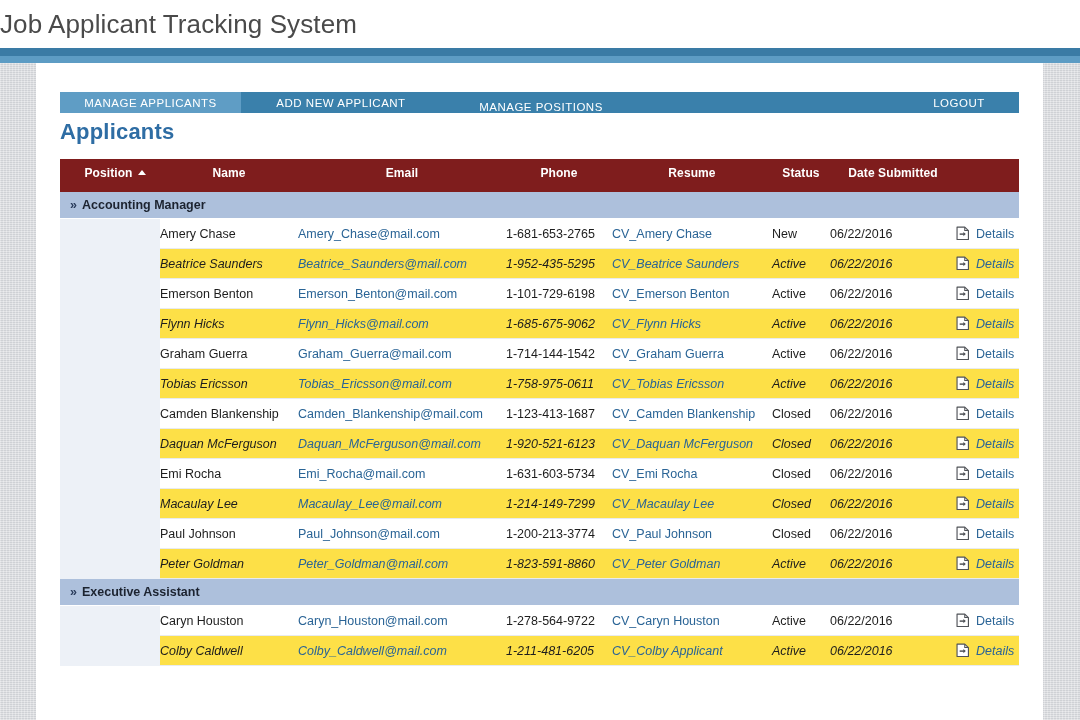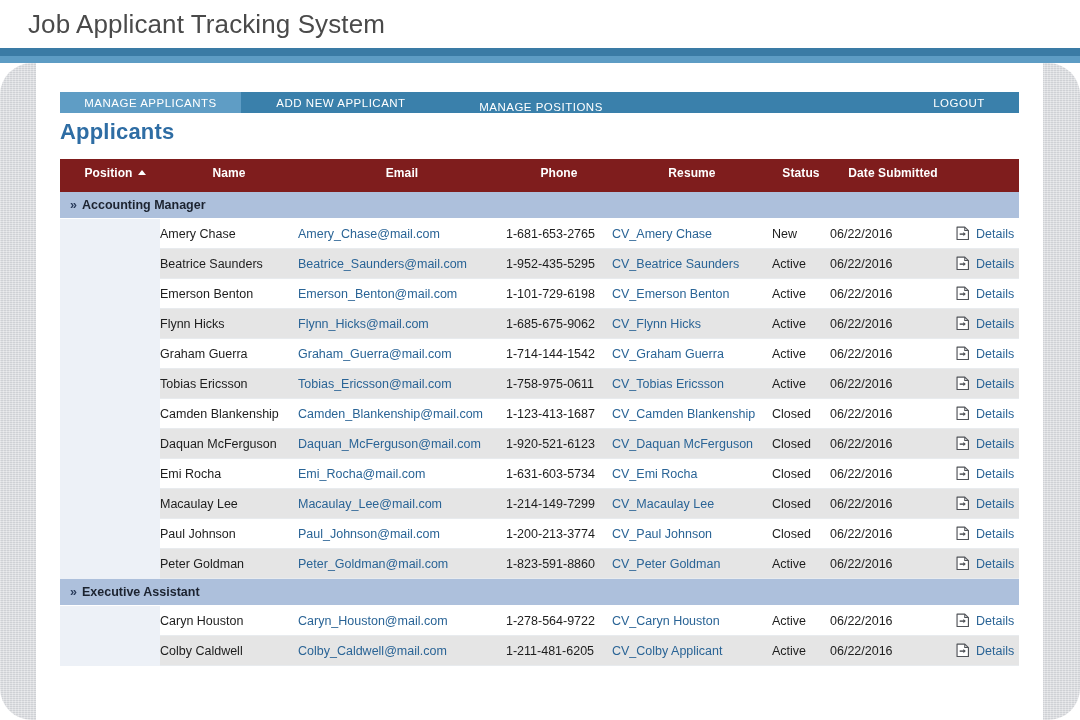--- a/index.html
+++ b/index.html
@@ -18,21 +18,20 @@
     height: 720px;
     background: #ffffff;
   }
 
   
   .app-header {
     height: 48px;
     background: #ffffff;
     display: flex;
     align-items: center;
-    padding-left: 28px;
     box-sizing: border-box;
   }
   .app-title {
     font-size: 26px;
     color: #4a4a4a;
     font-weight: normal;
     letter-spacing: 0.1px;
     white-space: nowrap;
   }
 
@@ -47,21 +46,20 @@
   }
 
   
   .page-body {
     position: relative;
     height: 657px;
     background: #d8dade;
     background-image:
       repeating-linear-gradient(0deg, rgba(255,255,255,0.32) 0px, rgba(255,255,255,0.32) 1px, rgba(0,0,0,0.02) 1px, rgba(0,0,0,0.02) 2px),
       repeating-linear-gradient(90deg, rgba(255,255,255,0.22) 0px, rgba(255,255,255,0.22) 1px, rgba(0,0,0,0.025) 1px, rgba(0,0,0,0.025) 3px);
-    border-radius: 32px;
   }
 
   
   .content-sheet {
     position: absolute;
     left: 36px;
     top: 0;
     width: 1007px;
     height: 657px;
     background: #ffffff;
@@ -198,21 +196,21 @@
   
   tr.data-row td {
     padding: 7px 0;
     border-bottom: 1px solid #e8ebee;
     color: #1d1d1d;
     vertical-align: middle;
     height: 14px;
   }
   tr.data-row td.cell-position { background: #edf1f7; border-bottom: none; }
   tr.data-row.odd  td:not(.cell-position) { background: #ffffff; }
-  tr.data-row.even td:not(.cell-position) { background: #e5e5e5; }
+  tr.data-row.even td:not(.cell-position) { background: #fde047; font-style: italic; }
 
   td.cell-name   { padding-left: 2px; }
   td.cell-email a,
   td.cell-resume a {
     color: #2a6496;
     text-decoration: none;
     cursor: pointer;
   }
   td.cell-status, td.cell-date { color: #1d1d1d; }
 

